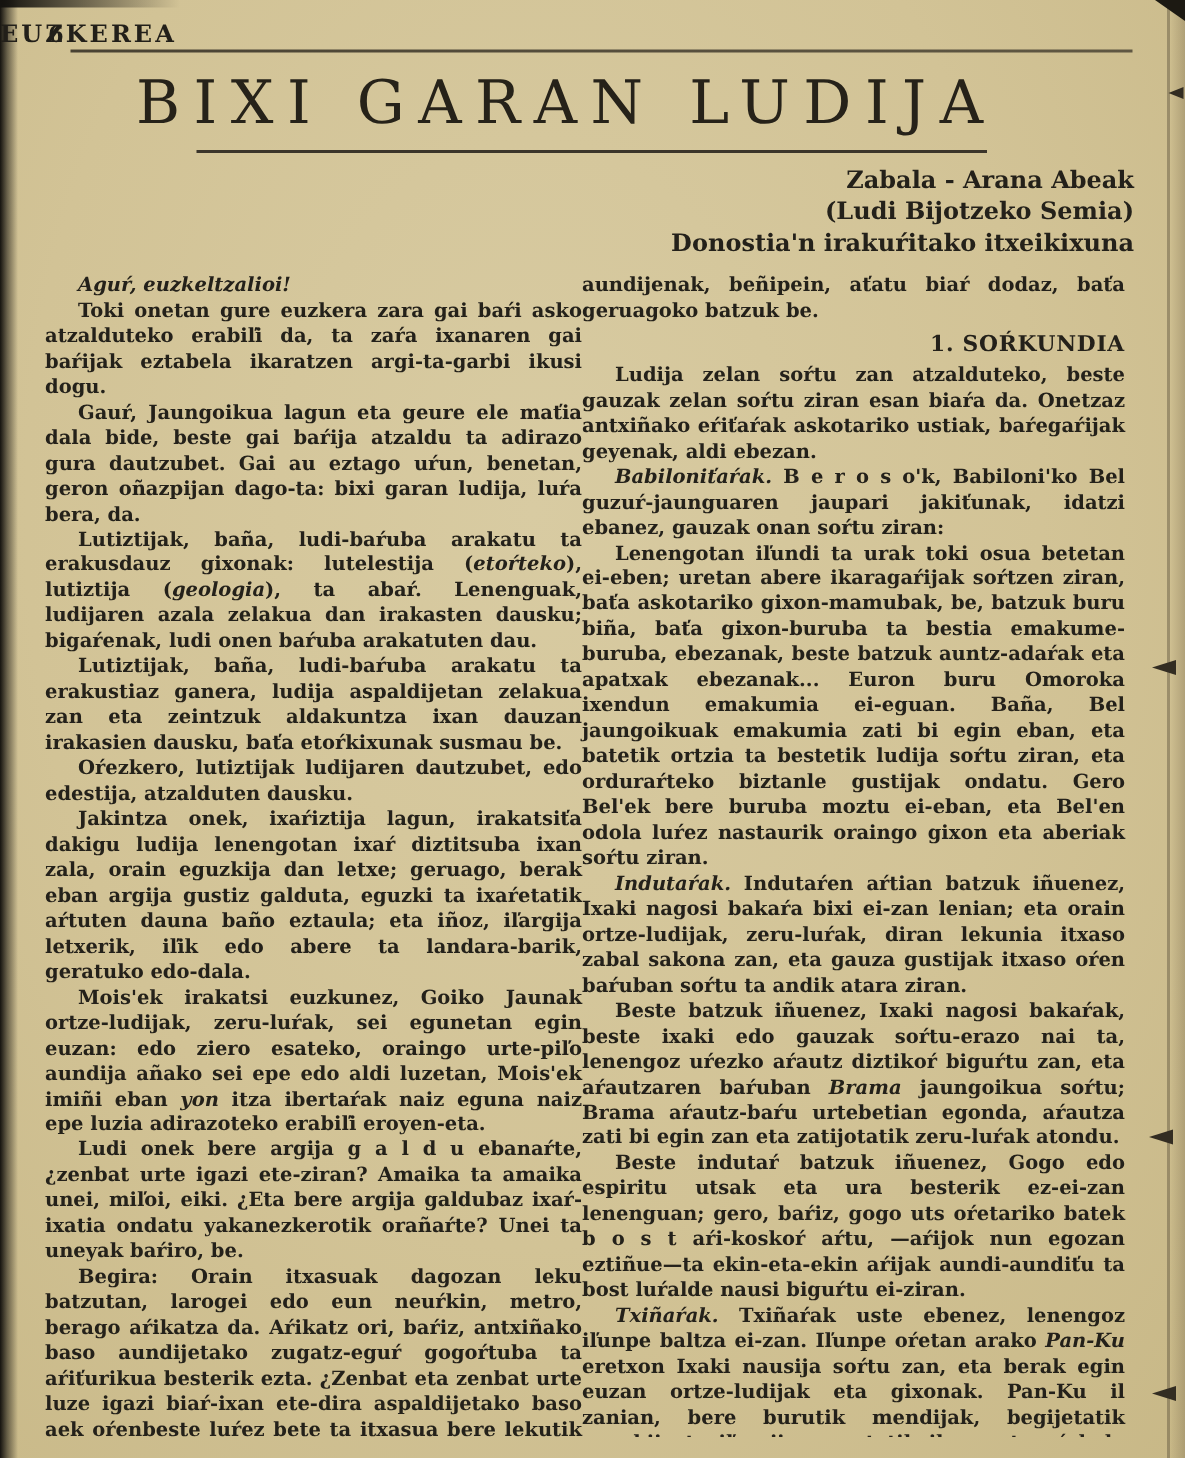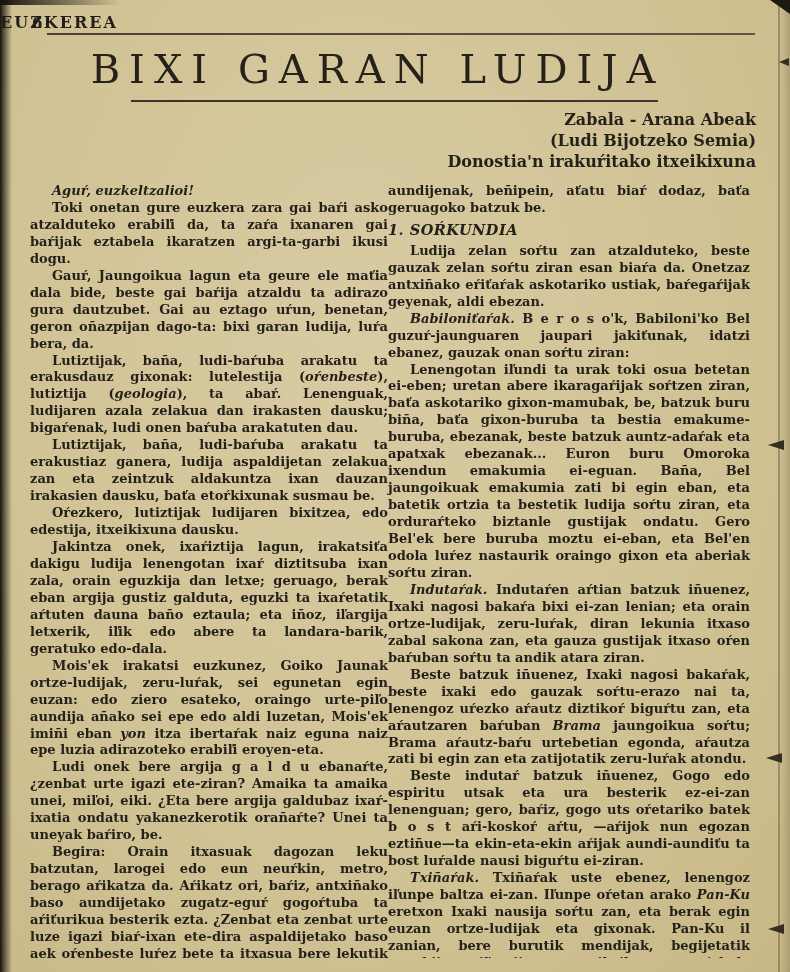--- a/index.html
+++ b/index.html
@@ -40,21 +40,21 @@
   .byline{position:absolute;right:34px;top:109px;text-align:right;
     font-size:16px;font-weight:bold;line-height:21px;color:#24211a;}
   
   .columns{position:absolute;left:30px;top:183px;width:737px;height:775px;
     display:flex;overflow:hidden;}
   .col{font-size:13px;font-weight:bold;line-height:16.95px;text-align:justify;color:#24211a;}
   .col.left{width:358px;}
   .col.right{width:362px;}
   .col p{margin:0;}
   .col p.indent{text-indent:22px;}
-  .col p.heading{text-align:left;text-indent:0;margin:5px 0 4px 0;font-size:14.5px;letter-spacing:.5px;font-style:italic;}
+  .col p.heading{text-align:right;text-indent:0;margin:5px 0 4px 0;font-size:14.5px;letter-spacing:.5px;}
   .it{font-style:italic;}
 </style>
 </head>
 <body>
 
 <div class="page">
   <div class="edge-left"></div>
   <div class="edge-top"></div>
   <div class="edge-right-shade"></div>
   <div class="edge-right"></div>
@@ -75,23 +75,23 @@
     <div>Zabala - Arana Abeak</div>
     <div>(Ludi Bijotzeko Semia)</div>
     <div>Donostia'n irakuŕitako itxeikixuna</div>
   </div>
 
   <main class="columns">
     <div class="col left" id="col-left">
         <p class="indent"><span class="it">Aguŕ, euzkeltzalioi!</span></p>
         <p class="indent"><span>Toki onetan gure euzkera zara gai baŕi asko atzalduteko erabiľi da, ta zaŕa ixanaren gai baŕijak eztabela ikaratzen argi-ta-garbi ikusi dogu.</span></p>
         <p class="indent"><span>Gauŕ, Jaungoikua lagun eta geure ele maťia dala bide, beste gai baŕija atzaldu ta adirazo gura dautzubet. Gai au eztago uŕun, benetan, geron oñazpijan dago-ta: bixi garan ludija, luŕa bera, da.</span></p>
-        <p class="indent"><span>Lutiztijak, baña, ludi-baŕuba arakatu ta erakusdauz gixonak: lutelestija (</span><span class="it">oŕenbeste</span><span>), lutiztija (</span><span class="it">geologia</span><span>), ta abaŕ. Lenenguak, ludijaren azala zelakua dan irakasten dausku; bigaŕenak, ludi onen baŕuba arakatuten dau.</span></p>
+        <p class="indent"><span>Lutiztijak, baña, ludi-baŕuba arakatu ta erakusdauz gixonak: lutelestija (</span><span class="it">etoŕteko</span><span>), lutiztija (</span><span class="it">geologia</span><span>), ta abaŕ. Lenenguak, ludijaren azala zelakua dan irakasten dausku; bigaŕenak, ludi onen baŕuba arakatuten dau.</span></p>
         <p class="indent"><span>Lutiztijak, baña, ludi-baŕuba arakatu ta erakustiaz ganera, ludija aspaldijetan zelakua zan eta zeintzuk aldakuntza ixan dauzan irakasien dausku, baťa etoŕkixunak susmau be.</span></p>
-        <p class="indent"><span>Oŕezkero, lutiztijak ludijaren bixitzea, edo edestija, itxeikixuna dausku.</span></p>
+        <p class="indent"><span>Oŕezkero, lutiztijak ludijaren dautzubet, edo edestija, atzalduten dausku.</span></p>
         <p class="indent"><span>Jakintza onek, ixaŕiztija lagun, irakatsiťa dakigu ludija lenengotan ixaŕ diztitsuba ixan zala, orain eguzkija dan letxe; geruago, berak eban argija gustiz galduta, eguzki ta ixaŕetatik aŕtuten dauna baño eztaula; eta iñoz, iľargija letxerik, iľik edo abere ta landara-barik, geratuko edo-dala.</span></p>
         <p class="indent"><span>Mois'ek irakatsi euzkunez, Goiko Jaunak ortze-ludijak, zeru-luŕak, sei egunetan egin euzan: edo ziero esateko, oraingo urte-piľo aundija añako sei epe edo aldi luzetan, Mois'ek imiñi eban </span><span class="it">yon</span><span> itza ibertaŕak naiz eguna naiz epe luzia adirazoteko erabiľi eroyen-eta.</span></p>
         <p class="indent"><span>Ludi onek bere argija g a l d u ebanaŕte, ¿zenbat urte igazi ete-ziran? Amaika ta amaika unei, miľoi, eiki. ¿Eta bere argija galdubaz ixaŕ-ixatia ondatu yakanezkerotik orañaŕte? Unei ta uneyak baŕiro, be.</span></p>
         <p class="indent"><span>Begira: Orain itxasuak dagozan leku batzutan, larogei edo eun neuŕkin, metro, berago aŕikatza da. Aŕikatz ori, baŕiz, antxiñako baso aundijetako zugatz-eguŕ gogoŕtuba ta aŕiťurikua besterik ezta. ¿Zenbat eta zenbat urte luze igazi biaŕ-ixan ete-dira aspaldijetako baso aek oŕenbeste luŕez bete ta itxasua bere lekutik aldatu ta luŕ aen ganera etoŕteko?</span></p>
       </div>
     <div class="col right" id="col-right">
         <p class=""><span>aundijenak, beñipein, aťatu biaŕ dodaz, baťa geruagoko batzuk be.</span></p>
         <p class="heading"><span>1. SOŔKUNDIA</span></p>
         <p class="indent"><span>Ludija zelan soŕtu zan atzalduteko, beste gauzak zelan soŕtu ziran esan biaŕa da. Onetzaz antxiñako eŕiťaŕak askotariko ustiak, baŕegaŕijak geyenak, aldi ebezan.</span></p>
         <p class="indent"><span class="it">Babiloniťaŕak.</span><span>  B e r o s o'k, Babiloni'ko Bel guzuŕ-jaunguaren jaupari jakiťunak, idatzi ebanez, gauzak onan soŕtu ziran:</span></p>

